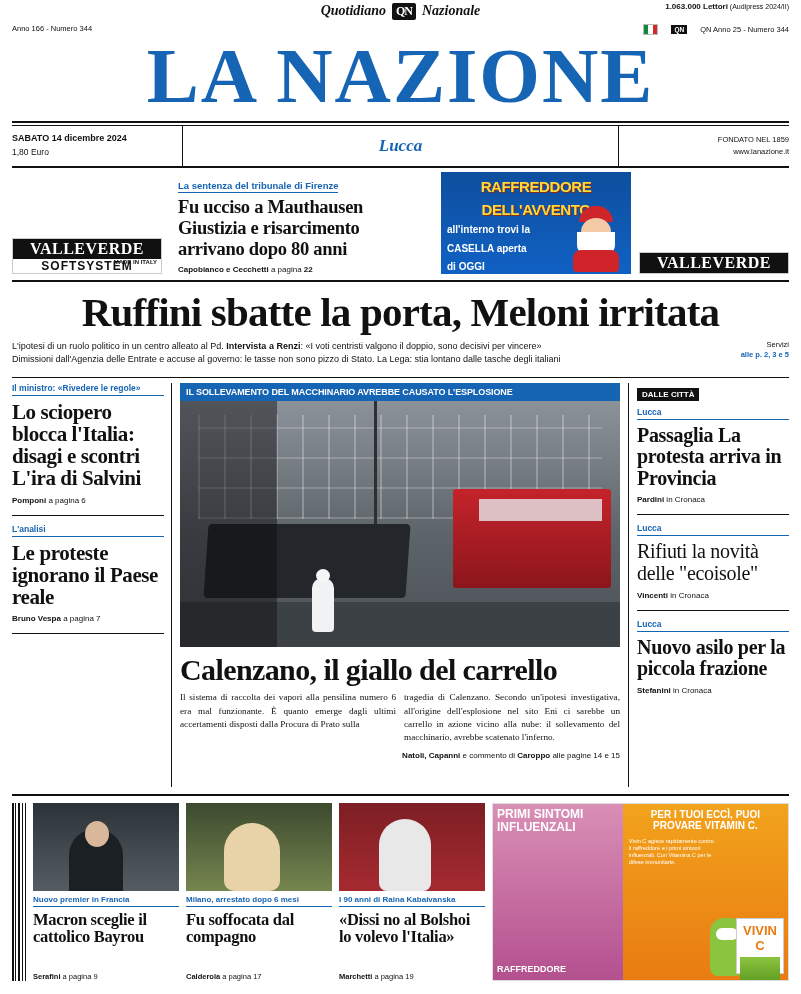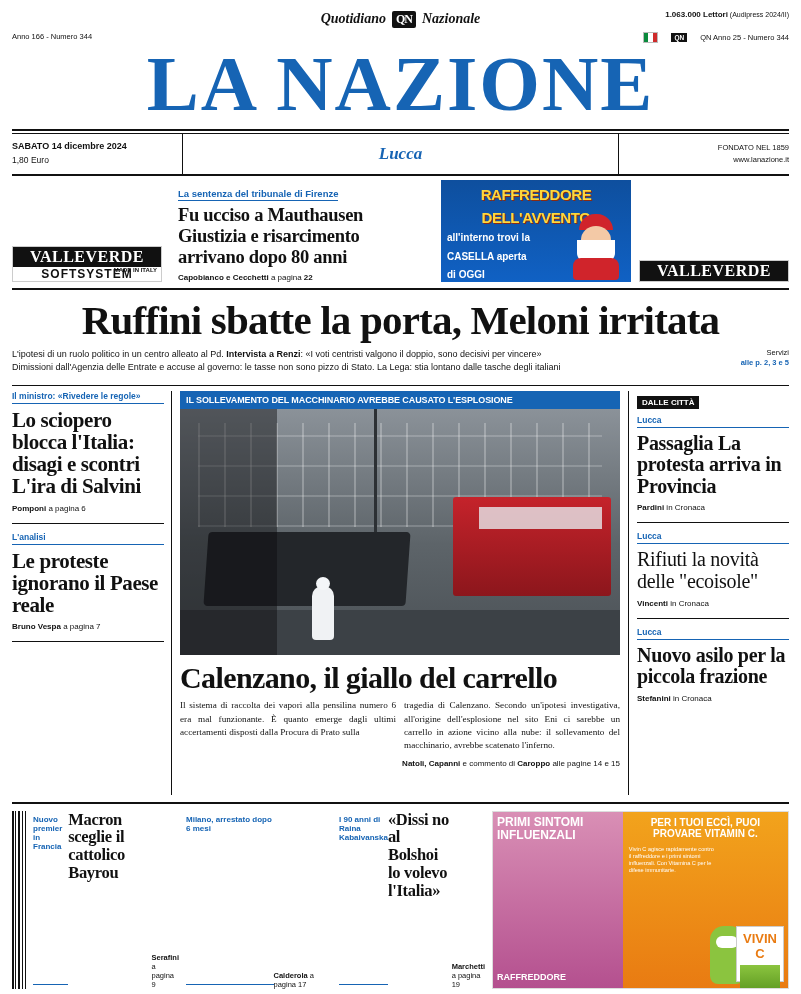--- a/index.html
+++ b/index.html
@@ -3,21 +3,21 @@
 <meta charset="utf-8">
 <style>
   html,body{margin:0;padding:0;}
   body{
     width:801px;height:994px;
     background:#ffffff;
     font-family:"Liberation Serif", serif;
     color:#111;
     overflow:hidden;
   }
-  .page{position:relative;width:801px;height:994px;box-sizing:border-box;padding:8px 12px;}
+  .page{position:relative;width:801px;height:994px;box-sizing:border-box;padding:0 12px;}
 
   
   .topstrip{display:flex;align-items:center;justify-content:center;height:22px;position:relative;font-family:"Liberation Serif",serif;}
   .qn-logo{display:flex;align-items:center;gap:6px;font-size:14px;font-weight:bold;font-style:italic;}
   .qn-badge{background:#111;color:#fff;font-style:normal;font-weight:bold;font-size:12px;padding:1px 4px;letter-spacing:-1px;border-radius:2px;}
   .readers{position:absolute;right:0;top:2px;font-family:"Liberation Sans",sans-serif;font-size:7px;text-align:right;line-height:1.2;}
   .readers b{font-size:8px;}
 
   .subline{display:flex;align-items:flex-start;justify-content:space-between;font-family:"Liberation Sans",sans-serif;font-size:7.5px;padding-top:2px;}
   .subline .right{display:flex;align-items:center;gap:13px;}
@@ -110,21 +110,21 @@
   .mid-credit b{font-weight:bold;}
 
   .dalle{display:inline-block;background:#111;color:#fff;font-family:"Liberation Sans",sans-serif;font-weight:bold;font-size:8px;padding:2px 5px;margin-bottom:6px;}
   .city{color:#1664b4;font-family:"Liberation Sans",sans-serif;font-weight:bold;font-size:8.5px;border-bottom:1px solid #1664b4;display:block;padding-bottom:2px;margin-bottom:5px;}
   .col-right h3{margin:0;font-size:20px;line-height:1.08;font-weight:bold;letter-spacing:-0.3px;}
   .col-right .light{font-weight:normal;}
 
   
   .bottom{display:flex;gap:7px;margin-top:7px;border-top:2px solid #111;padding-top:7px;height:178px;}
   .barcode{width:14px;background:repeating-linear-gradient(90deg,#111 0 1.5px,#fff 1.5px 3px,#111 3px 4px,#fff 4px 6.5px);}
-  .bcell{width:146px;display:flex;flex-direction:row;}
+  .bcell{width:146px;display:flex;flex-direction:column;}
   .bphoto{height:88px;background:#9aa0a6;position:relative;overflow:hidden;}
   .p1{background:linear-gradient(#2c3338,#555c63);}
   .p1:after{content:"";position:absolute;left:36px;top:26px;width:54px;height:62px;background:#1b2024;border-radius:26px 26px 0 0;}
   .p1:before{content:"";position:absolute;left:52px;top:18px;width:24px;height:26px;background:#d9b79a;border-radius:50%;z-index:2;}
   .p2{background:linear-gradient(#3c4a2f,#76864f);}
   .p2:after{content:"";position:absolute;left:38px;top:20px;width:56px;height:68px;background:#e8d3a8;border-radius:28px 28px 10px 10px;}
   .p3{background:linear-gradient(#7c1f24,#a62a30);}
   .p3:after{content:"";position:absolute;left:40px;top:16px;width:52px;height:72px;background:#e8e8e8;border-radius:26px 26px 8px 8px;}
   .bkick{color:#1664b4;font-family:"Liberation Sans",sans-serif;font-weight:bold;font-size:8px;border-bottom:1px solid #1664b4;padding:4px 0 2px;margin-bottom:4px;}
   .bcell h4{margin:0;font-size:16.5px;line-height:1.08;font-weight:bold;letter-spacing:-0.3px;}
@@ -307,20 +307,21 @@
     <div class="bcell">
       <div class="bphoto p1"></div>
       <div class="bkick">Nuovo premier in Francia</div>
       <h4>Macron sceglie il cattolico Bayrou</h4>
       <div class="byline"><b>Serafini</b><span> a pagina 9</span></div>
     </div>
 
     <div class="bcell">
       <div class="bphoto p2"></div>
       <div class="bkick">Milano, arrestato dopo 6 mesi</div>
+      <h4>Fu soffocata dal compagno</h4>
       <div class="byline"><b>Calderola</b><span> a pagina 17</span></div>
     </div>
 
     <div class="bcell">
       <div class="bphoto p3"></div>
       <div class="bkick">I 90 anni di Raina Kabaivanska</div>
       <h4>«Dissi no al Bolshoi lo volevo l'Italia»</h4>
       <div class="byline"><b>Marchetti</b><span> a pagina 19</span></div>
     </div>
 

